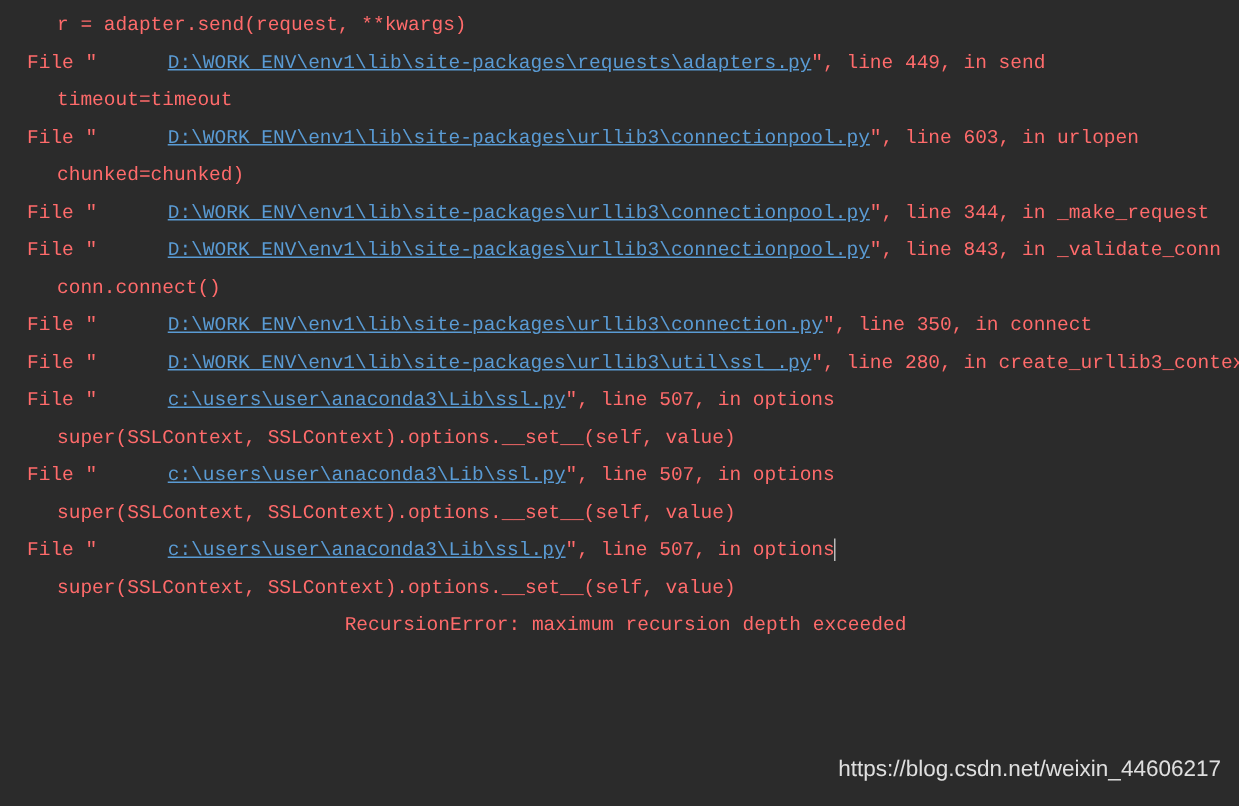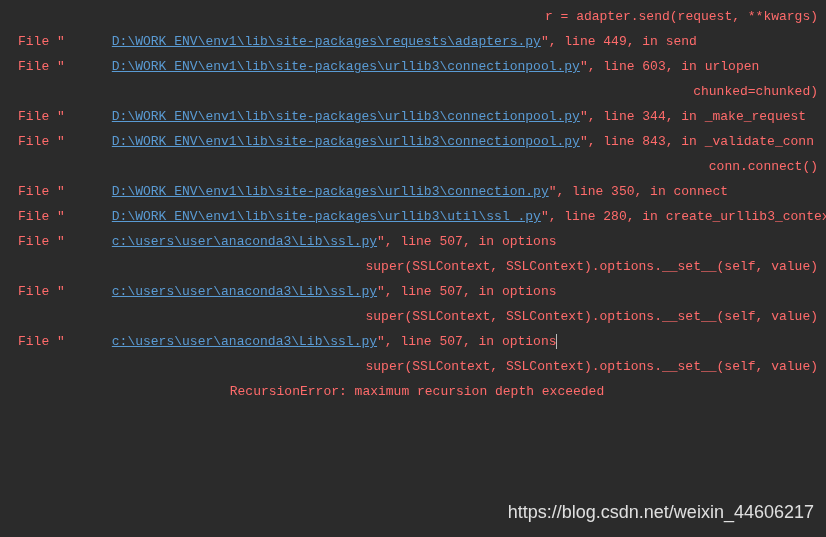--- a/index.html
+++ b/index.html
@@ -17,21 +17,20 @@
     width: 826px;
     height: 537px;
     overflow: hidden;
     position: relative;
   }
   .line {
     white-space: pre;
   }
   .indent1 {
     padding-left: 30px;
-    text-align: right;
   }
   .indent2 {
     padding-left: 10px;
   }
   .indent3 {
     padding-left: 8px;
     text-align: center;
   }
   .link {
     color: #5a9bd4;
@@ -46,30 +45,31 @@
     background: #bbb;
     vertical-align: middle;
     margin-left: -1px;
   }
   .watermark {
     position: absolute;
     right: 12px;
     bottom: 12px;
     color: #ffffff;
     font-family: Arial, sans-serif;
-    font-size: 18px;
+    font-size: 15px;
     opacity: 0.85;
   }
 </style>
 </head>
 <body>
 
 <div id="traceback">
     <div class="line indent1">r = adapter.send(request, **kwargs)</div>
     <div class="line indent2">File "<span class="link">D:\WORK ENV\env1\lib\site-packages\requests\adapters.py</span>", line 449, in send</div>
+    <div class="line indent1">timeout=timeout</div>
     <div class="line indent2">File "<span class="link">D:\WORK ENV\env1\lib\site-packages\urllib3\connectionpool.py</span>", line 603, in urlopen</div>
     <div class="line indent1">chunked=chunked)</div>
     <div class="line indent2">File "<span class="link">D:\WORK ENV\env1\lib\site-packages\urllib3\connectionpool.py</span>", line 344, in _make_request</div>
     <div class="line indent2">File "<span class="link">D:\WORK ENV\env1\lib\site-packages\urllib3\connectionpool.py</span>", line 843, in _validate_conn</div>
     <div class="line indent1">conn.connect()</div>
     <div class="line indent2">File "<span class="link">D:\WORK ENV\env1\lib\site-packages\urllib3\connection.py</span>", line 350, in connect</div>
     <div class="line indent2">File "<span class="link">D:\WORK ENV\env1\lib\site-packages\urllib3\util\ssl_.py</span>", line 280, in create_urllib3_context</div>
     <div class="line indent2">File "<span class="link">c:\users\user\anaconda3\Lib\ssl.py</span>", line 507, in options</div>
     <div class="line indent1">super(SSLContext, SSLContext).options.__set__(self, value)</div>
     <div class="line indent2">File "<span class="link">c:\users\user\anaconda3\Lib\ssl.py</span>", line 507, in options</div>

